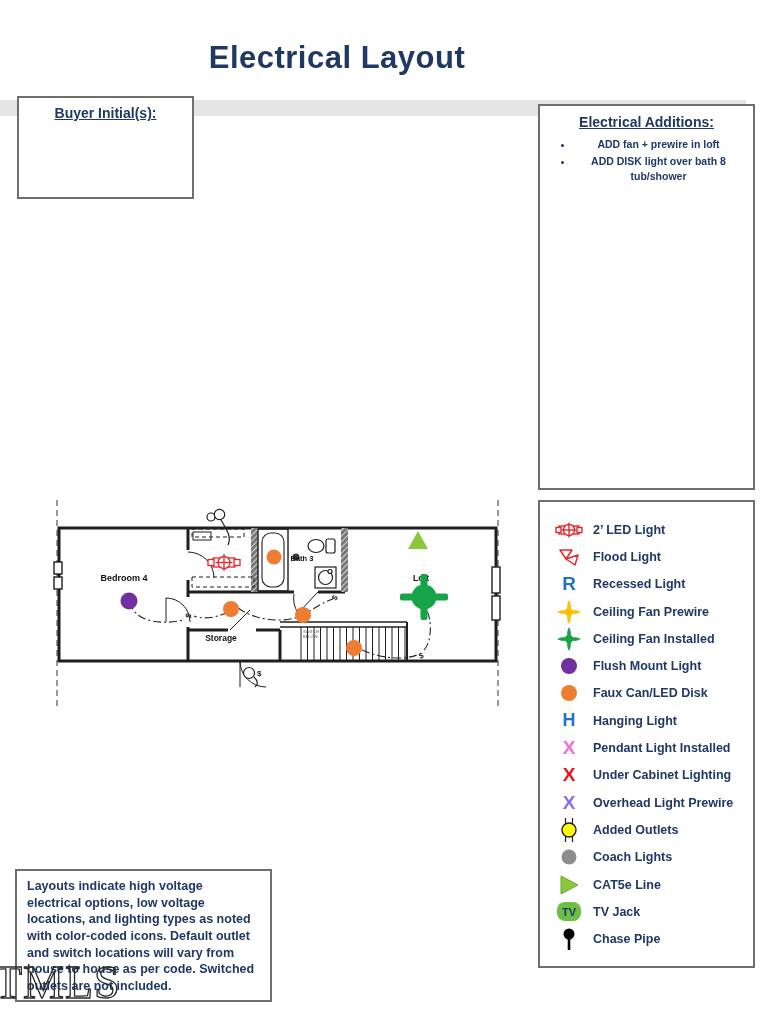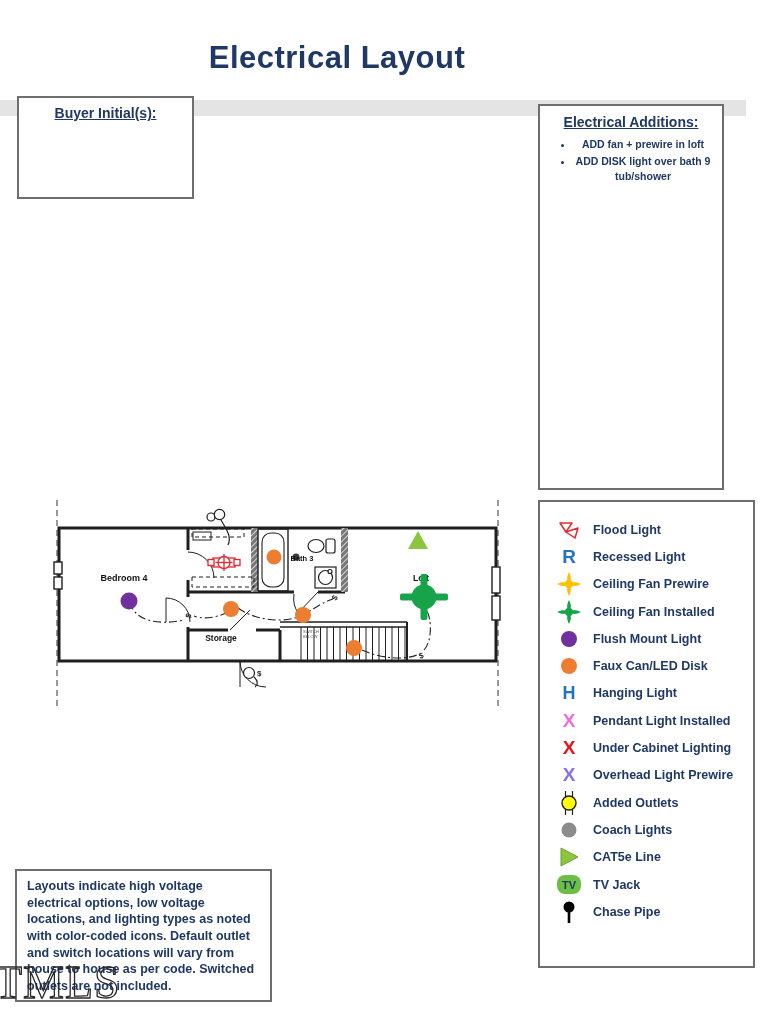--- a/index.html
+++ b/index.html
@@ -8,21 +8,21 @@
     font-family:"Liberation Sans",sans-serif;color:#1F3864;
   }
   .title{
     position:absolute;top:40px;left:0;width:674px;text-align:center;
     font-size:31px;font-weight:700;color:#1F3864;letter-spacing:0.5px;
   }
   .gray-band{position:absolute;left:0;top:100px;width:746px;height:16px;background:#E4E4E4;}
   .box{position:absolute;background:#ffffff;border:2px solid #6e6e6e;box-sizing:border-box;}
   .buyer-box{left:17px;top:96px;width:177px;height:103px;text-align:center;padding-top:7px;}
   .buyer-box .hdr{font-size:14px;font-weight:700;text-decoration:underline;}
-  .additions-box{left:538px;top:104px;width:186px;height:386px;padding:8px 10px;}
+  .additions-box{left:538px;top:104px;width:217px;height:386px;padding:8px 10px;}
   .additions-box .hdr{font-size:14px;font-weight:700;text-decoration:underline;text-align:center;margin-bottom:7px;}
   .additions-box ul{margin:0;padding-left:24px;}
   .additions-box li{font-size:10.5px;font-weight:600;line-height:1.45;margin-bottom:2px;text-align:center;}
   .legend-box{left:538px;top:500px;width:217px;height:468px;padding-top:14px;}
   .legend-row{display:flex;align-items:center;height:27.3px;padding-left:14px;}
   .legend-ic{width:30px;display:flex;justify-content:center;align-items:center;flex:0 0 30px;}
   .legend-lb{font-size:12.5px;font-weight:600;color:#1F3864;margin-left:9px;white-space:nowrap;}
   .note-box{left:15px;top:869px;width:257px;height:133px;padding:7px 10px;}
   .note-box .txt{font-size:12.5px;font-weight:700;line-height:1.33;color:#1F3864;}
   .watermark{
@@ -43,21 +43,21 @@
   <div class="title">Electrical Layout</div>
 
   <div class="box buyer-box">
     <div class="hdr">Buyer Initial(s):</div>
   </div>
 
   <div class="box additions-box">
     <div class="hdr">Electrical Additions:</div>
     <ul>
       <li>ADD fan  + prewire in loft</li>
-      <li>ADD DISK light over bath 9 tub/shower</li>
+      <li>ADD DISK light over bath 8 tub/shower</li>
     </ul>
   </div>
 
   <svg class="plan" viewBox="40 495 470 215" width="470" height="215">
     <defs>
       <pattern id="hatch" width="4" height="4" patternUnits="userSpaceOnUse" patternTransform="rotate(45)">
         <rect width="4" height="4" fill="#777"></rect>
         <line x1="0" y1="0" x2="0" y2="4" stroke="#fff" stroke-width="1.4"></line>
       </pattern>
     </defs>
@@ -199,20 +199,35 @@
 
     <g fill="#16A34A">
       <rect x="420.5" y="574" width="7" height="46" rx="2"></rect>
       <rect x="400" y="593.5" width="48" height="7" rx="2"></rect>
       <circle cx="424" cy="597" r="12.5"></circle>
     </g>
   </svg>
 
   <div class="box legend-box">
 
+    <div class="legend-row">
+      <span class="legend-ic">
+        <svg width="28" height="20" viewBox="0 0 28 20">
+          <g stroke="#E8262B" stroke-width="1.4" fill="#fff">
+            <rect x="4" y="6" width="20" height="8"></rect>
+            <rect x="1" y="7.5" width="5" height="5"></rect>
+            <rect x="22" y="7.5" width="5" height="5"></rect>
+            <circle cx="14" cy="10" r="5.5"></circle>
+            <line x1="14" y1="2.5" x2="14" y2="17.5"></line>
+            <line x1="6.5" y1="10" x2="21.5" y2="10"></line>
+          </g>
+        </svg>
+      </span>
+      <span class="legend-lb">2’ LED Light</span>
+    </div>
 
     <div class="legend-row">
       <span class="legend-ic">
         <svg width="24" height="22" viewBox="0 0 24 22">
           <g stroke="#E8262B" stroke-width="1.5" fill="none" stroke-linejoin="round">
             <path d="M3,4 L15,4 L9,13 Z"></path>
             <path d="M9,13 L21,9 L18,19 Z"></path>
           </g>
         </svg>
       </span>

